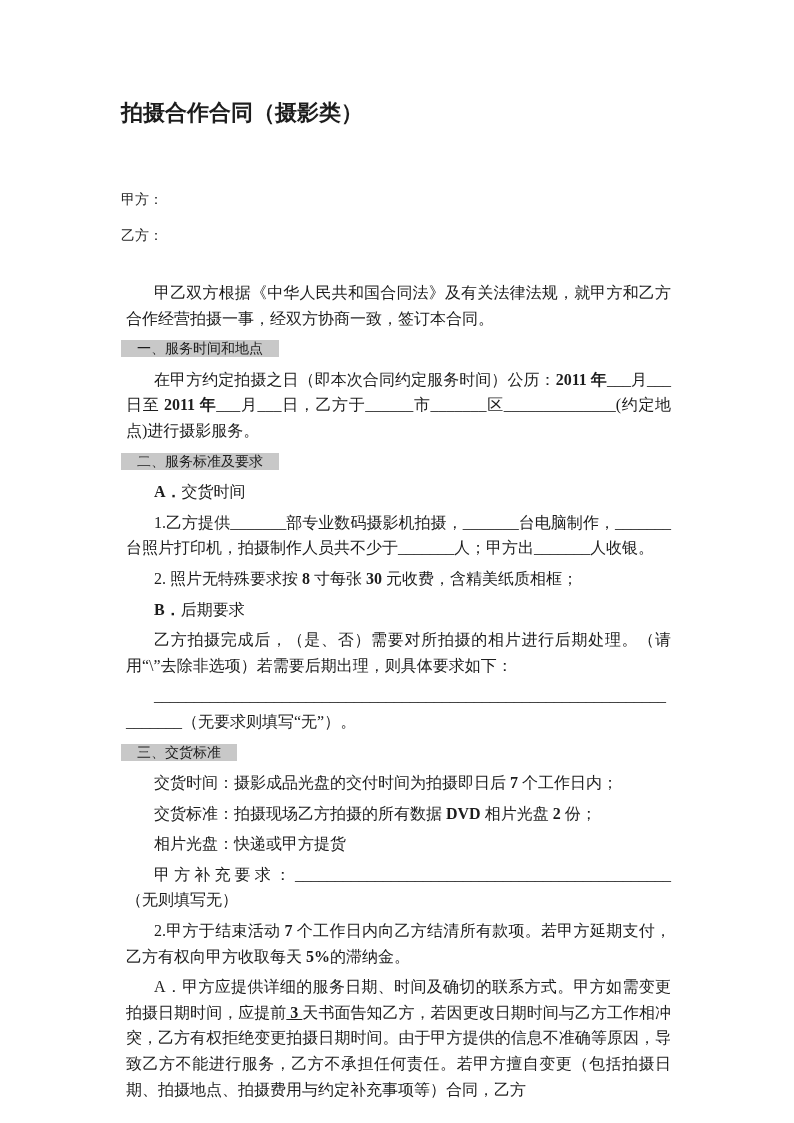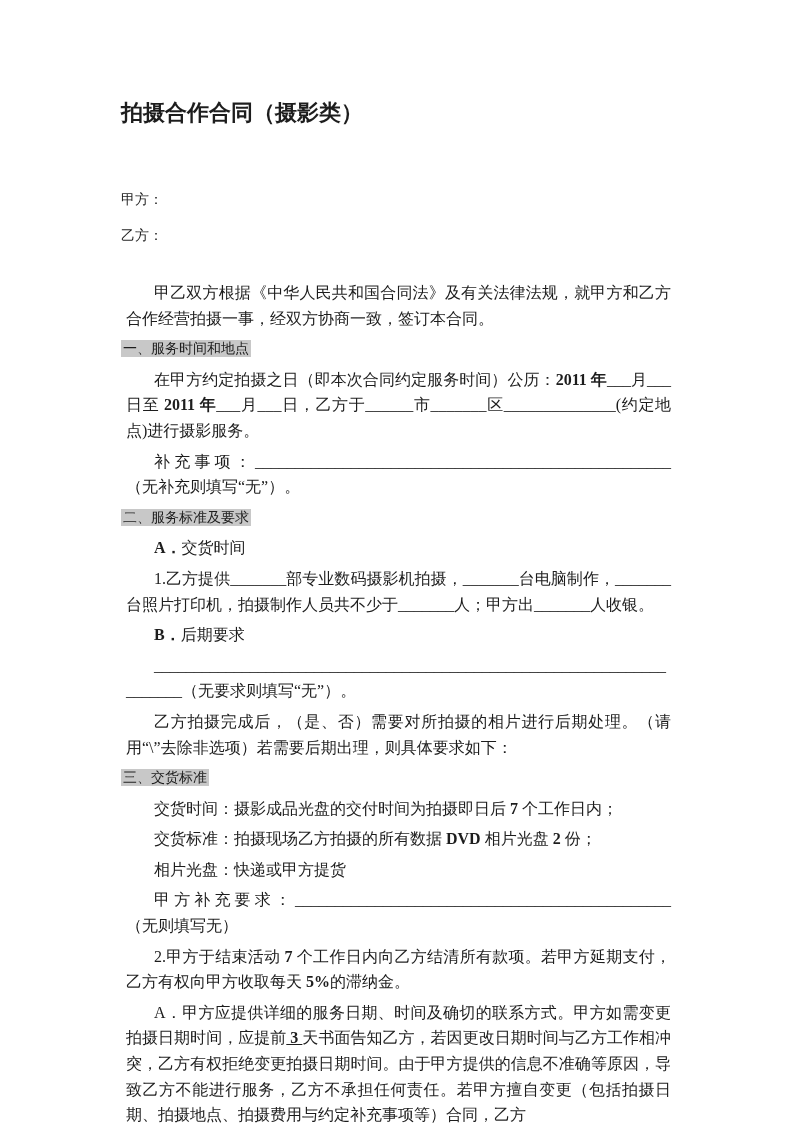--- a/index.html
+++ b/index.html
@@ -14,42 +14,42 @@
     line-height:33px;margin:0 0 58px 0;
   }
   .party-line{font-size:14px;line-height:25px;margin:0 0 11px 0;}
   .content{margin-top:32px;}
   .para{
     font-size:16px;line-height:25.6px;margin:5px;
     text-align:justify;overflow-wrap:anywhere;word-break:break-word;
   }
   .para.indent{text-indent:28px;}
   .sec-heading{font-size:14px;line-height:25.6px;margin:0;}
-  .hl{background:var(--hl,#c8c8c8);padding:1px 2px;}
+  .hl{background:var(--hl,#c8c8c8);padding:1px 16px;}
   .b{font-weight:bold;}
   .u{text-decoration:underline;}
 </style>
 </head>
 <body>
 
 <div class="page" style="color: rgb(29, 29, 29);">
   <h1 class="doc-title">拍摄合作合同（摄影类）</h1>
   <p class="party-line">甲方：</p>
   <p class="party-line">乙方：</p>
   <div class="content">
       <div class="para indent"><span>甲乙双方根据《中华人民共和国合同法》及有关法律法规，就甲方和乙方合作经营拍摄一事，经双方协商一致，签订本合同。</span></div>
       <div class="sec-heading"><span class="hl">一、服务时间和地点</span></div>
       <div class="para indent"><span>在甲方约定拍摄之日（即本次合同约定服务时间）公历：</span><span class="b">2011 年</span><span>___月___日至 </span><span class="b">2011 年</span><span>___月___日，乙方于______市_______区______________(约定地点)进行摄影服务。</span></div>
-      <div class="para indent"><span>补充事项：</span><span>____________________________________________________</span><span>（无补充则填写“无”）。</span></div>
       <div class="sec-heading"><span class="hl">二、服务标准及要求</span></div>
       <div class="para indent"><span class="b">A．</span><span>交货时间</span></div>
       <div class="para indent"><span>1.乙方提供_______部专业数码摄影机拍摄，_______台电脑制作，_______台照片打印机，拍摄制作人员共不少于_______人；甲方出_______人收银。</span></div>
+      <div class="para indent"><span>2. 照片无特殊要求按 </span><span class="b">8</span><span> 寸每张 </span><span class="b">30</span><span> 元收费，含精美纸质相框；</span></div>
       <div class="para indent"><span class="b">B．</span><span>后期要求</span></div>
+      <div class="para indent"><span>乙方拍摄完成后，（是、否）需要对所拍摄的相片进行后期处理。（请用“\”去除非选项）若需要后期出理，则具体要求如下：</span></div>
       <div class="para indent"><span>_______________________________________________________________________</span><span>（无要求则填写“无”）。</span></div>
-      <div class="para indent"><span>乙方拍摄完成后，（是、否）需要对所拍摄的相片进行后期处理。（请用“\”去除非选项）若需要后期出理，则具体要求如下：</span></div>
       <div class="sec-heading"><span class="hl">三、交货标准</span></div>
       <div class="para indent"><span>交货时间：摄影成品光盘的交付时间为拍摄即日后 </span><span class="b">7</span><span> 个工作日内；</span></div>
       <div class="para indent"><span>交货标准：拍摄现场乙方拍摄的所有数据 </span><span class="b">DVD</span><span> 相片光盘 </span><span class="b">2</span><span> 份；</span></div>
       <div class="para indent"><span>相片光盘：快递或甲方提货</span></div>
       <div class="para indent"><span>甲方补充要求：</span><span>_______________________________________________</span><span> （无则填写无）</span></div>
       <div class="para indent"><span>2.甲方于结束活动 </span><span class="b">7</span><span> 个工作日内向乙方结清所有款项。若甲方延期支付，乙方有权向甲方收取每天 </span><span class="b">5%</span><span>的滞纳金。</span></div>
       <div class="para indent"><span>A．甲方应提供详细的服务日期、时间及确切的联系方式。甲方如需变更拍摄日期时间，应提前</span><span class="b u"> 3 </span><span>天书面告知乙方，若因更改日期时间与乙方工作相冲突，乙方有权拒绝变更拍摄日期时间。由于甲方提供的信息不准确等原因，导致乙方不能进行服务，乙方不承担任何责任。若甲方擅自变更（包括拍摄日期、拍摄地点、拍摄费用与约定补充事项等）合同，乙方</span></div>
     </div>
 </div>
 

